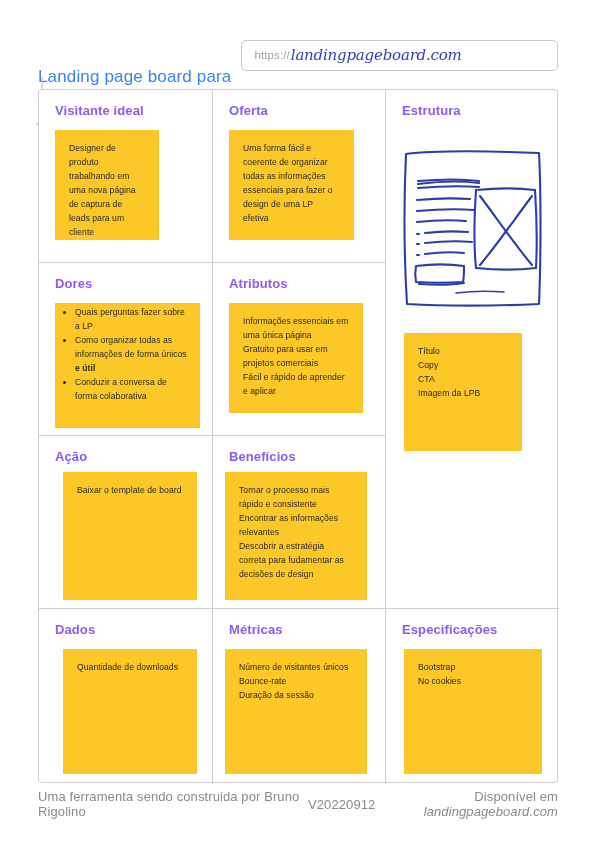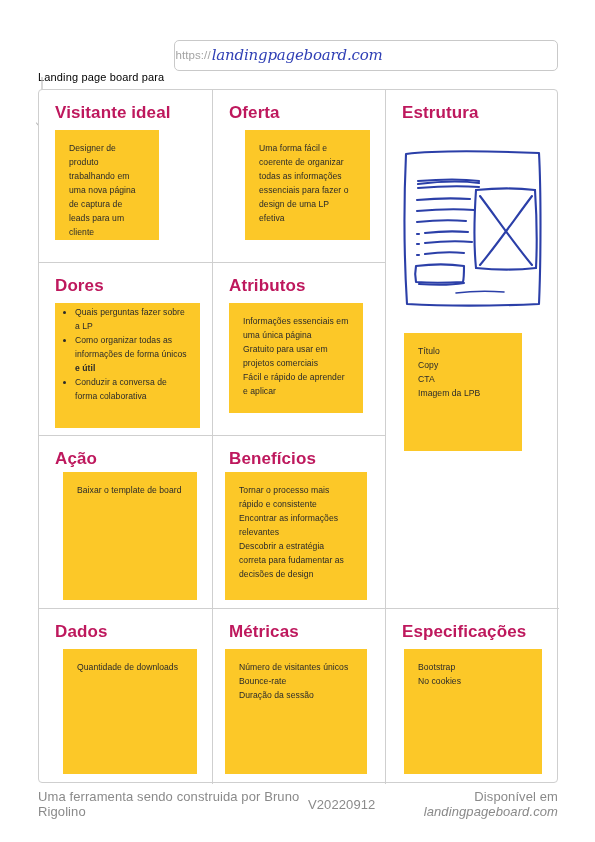--- a/index.html
+++ b/index.html
@@ -27,35 +27,35 @@
   .header {
     position: absolute;
     left: 38px;
     top: 36px;
     width: 520px;
     height: 38px;
     display: flex;
     align-items: center;
   }
   .header-label {
-    font-size: 11px;
-    color: #000000;
+    font-size: 17px;
+    color: #3b82f6;
     letter-spacing: 0.15px;
     white-space: nowrap;
     padding-right: 10px;
     margin-top: 44px;
   }
   .url-box {
     flex: 1;
     height: 31px;
     border: 1px solid #c9c9c9;
     border-radius: 5px;
     display: flex;
     align-items: center;
-    padding: 0 0;
+    padding: 0 12px;
     box-sizing: border-box;
     background: #fff;
   }
   .url-proto {
     font-size: 11.5px;
     color: #a3a3a3;
     letter-spacing: 0.1px;
   }
   .url-host {
     font-size: 15px;
@@ -90,23 +90,23 @@
 
   .cell {
     position: absolute;
     box-sizing: border-box;
     overflow: hidden;
   }
   .cell.br { border-right: 1px solid #cfcfcf; }
   .cell.bb { border-bottom: 1px solid #cfcfcf; }
 
   .cell-title {
-    font-size: 17px;
+    font-size: 13px;
     font-weight: bold;
-    color: #be185d;
+    color: #8b5cf6;
     letter-spacing: 0.1px;
     margin: 13px 0 0 16px;
   }
 
   .note {
     background: #FCC828;
     box-sizing: border-box;
     padding: 12px 14px;
     font-size: 8.6px;
     line-height: 1.62;
@@ -128,21 +128,21 @@
   .col3 { left: 347px; width: 173px; }
 
   .row1 { top: 0;     height: 173px; }
   .row2 { top: 173px; height: 173px; }
   .row3 { top: 346px; height: 173px; }
   .row4 { top: 519px; height: 175px; }
   .rowspan3 { top: 0; height: 519px; }
 
   
   .note-visitante { position:absolute; left:16px; top:40px; width:104px; height:110px; }
-  .note-oferta    { position:absolute; left:16px; top:40px; width:125px; height:110px;margin-left:16px; }
+  .note-oferta    { position:absolute; left:16px; top:40px; width:125px; height:110px; }
   .note-dores     { position:absolute; left:16px; top:40px; width:145px; height:125px; padding:3px 10px 11px 8px;}
   .note-atributos { position:absolute; left:16px; top:40px; width:134px; height:110px; }
   .note-acao      { position:absolute; left:24px; top:36px; width:134px; height:128px; }
   .note-beneficios{ position:absolute; left:12px; top:36px; width:142px; height:128px; }
   .note-dados     { position:absolute; left:24px; top:40px; width:134px; height:125px; }
   .note-metricas  { position:absolute; left:12px; top:40px; width:142px; height:125px; }
   .note-specs     { position:absolute; left:18px; top:40px; width:138px; height:125px; }
   .note-estrutura { position:absolute; left:18px; top:243px; width:118px; height:118px; }
 
   .sketch {

